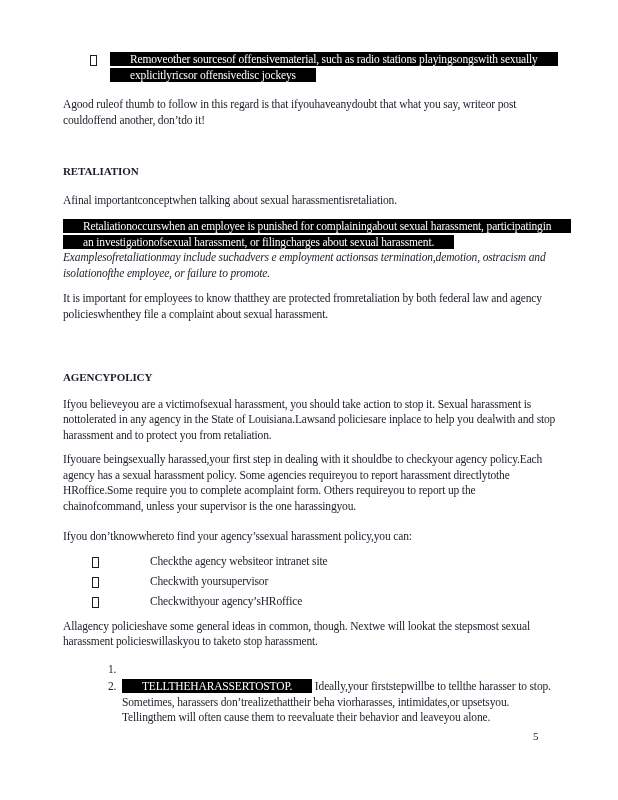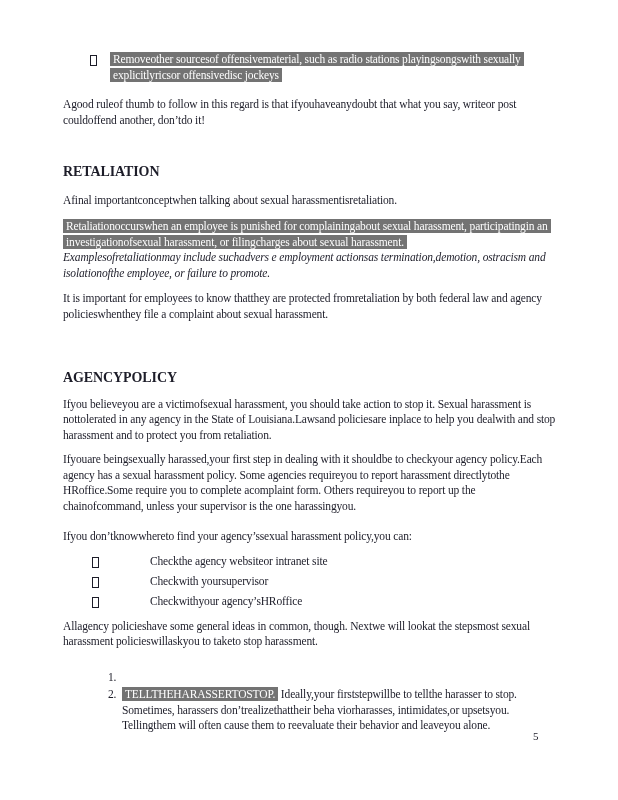--- a/index.html
+++ b/index.html
@@ -21,28 +21,28 @@
     left: 63px;
     top: 52px;
     width: 494px;
     font-size: 11.5px;
     line-height: 15.5px;
     letter-spacing: -0.15px;
   }
   .para { margin: 0; }
   .heading {
     margin: 0;
-    font-size: 14px;
+    font-size: 11px;
     font-weight: bold;
     letter-spacing: -0.1px;
   }
   .hl {
-    background: #737373;
+    background: #000000;
     color: #ffffff;
-    padding: 1px 3px;
+    padding: 1px 20px;
     -webkit-box-decoration-break: clone;
     box-decoration-break: clone;
   }
   
   .glyph-box {
     display: inline-block;
     width: 5px;
     height: 9px;
     border: 1px solid #1d1d29;
     flex: none;
@@ -65,21 +65,21 @@
   .mb-b2  { margin-bottom: 36px; }
   .mb-b3  { margin-bottom: 13px; }
   .mb-b4  { margin-bottom: 11px; }
   .mb-b5b { margin-bottom: 10px; font-style: italic; }
   .mb-b6  { margin-bottom: 48px; }
   .mb-b7  { margin-bottom: 11px; }
   .mb-b8  { margin-bottom: 9px; }
   .mb-b9  { margin-bottom: 15px; }
   .mb-b10 { margin-bottom: 8px; }
   .mb-b11 { margin-bottom: 6px; }
-  .mb-b12 { margin-bottom: 20px; }
+  .mb-b12 { margin-bottom: 12px; }
   .mb-step1 { margin-bottom: 2px; }
 
   .page-number {
     position: absolute;
     left: 533px;
     top: 730px;
     font-size: 11px;
     color: #1d1d29;
   }
 </style>

